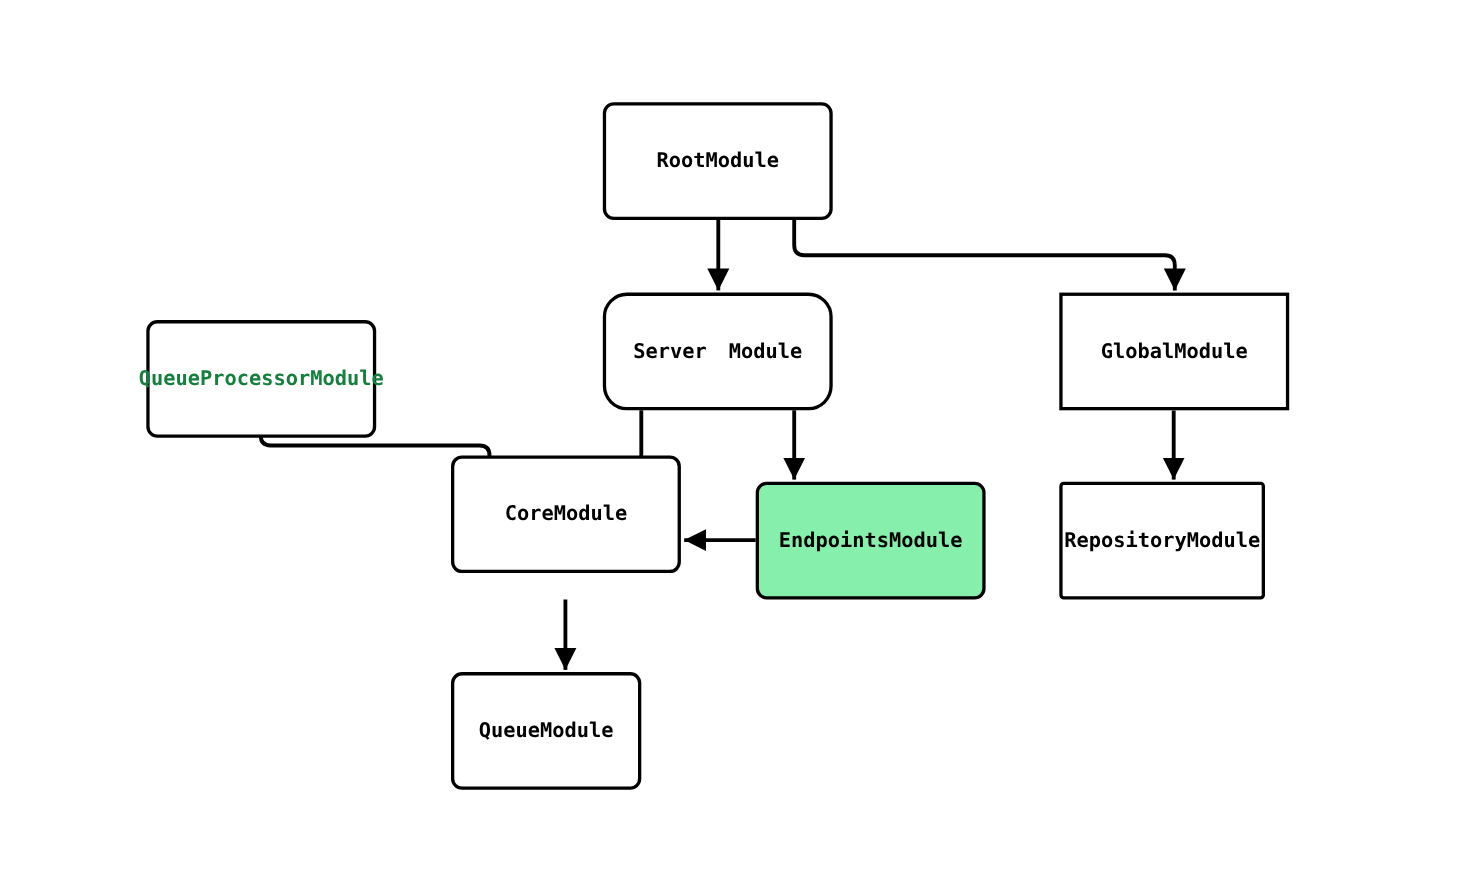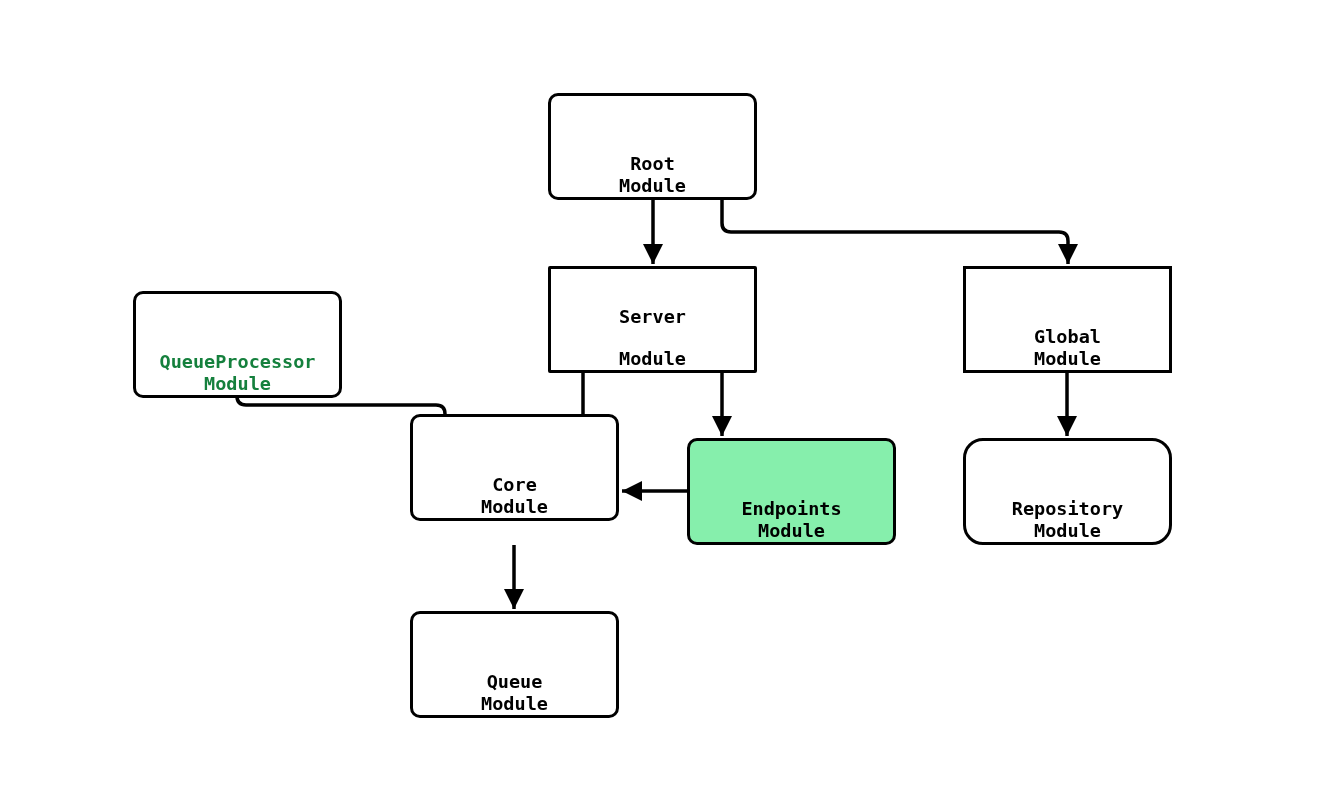--- a/index.html
+++ b/index.html
@@ -19,23 +19,22 @@
     position: absolute;
     left: 0;
     top: 0;
     width: 100%;
     height: 100%;
   }
   .node {
     position: absolute;
     box-sizing: border-box;
     display: flex;
-    flex-direction: column;
     align-items: center;
-    justify-content: flex-end;
+    justify-content: center;
     text-align: center;
     font-weight: bold;
     font-size: 18.5px;
     line-height: 22px;
   }
   .node .label-line {
     display: block;
     white-space: nowrap;
   }
 </style>
@@ -62,38 +61,38 @@
   </svg>
   <div id="nodes-layer">
       <div class="node" style="left: 548px; top: 93px; width: 209px; height: 107px; border: 3px solid rgb(0, 0, 0); border-radius: 10px; background: rgb(255, 255, 255); color: rgb(0, 0, 0);">
         <span class="label-line">Root</span>
         <span class="label-line">Module</span>
       </div>
       <div class="node" style="left: 133px; top: 266px; width: 209px; height: 107px; border: 3px solid rgb(0, 0, 0); border-radius: 10px; background: rgb(255, 255, 255); color: #15803d; margin-top: 25px;">
         <span class="label-line">QueueProcessor</span>
         <span class="label-line">Module</span>
       </div>
-      <div class="node" style="left: 548px; top: 266px; width: 209px; height: 107px; border: 3px solid rgb(0, 0, 0); border-radius: 2px; background: rgb(255, 255, 255); color: rgb(0, 0, 0); gap: 20px;">
+      <div class="node" style="left: 548px; top: 266px; width: 209px; height: 107px; border: 3px solid rgb(0, 0, 0); border-radius: 22px; background: rgb(255, 255, 255); color: rgb(0, 0, 0); gap: 20px;">
         <span class="label-line">Server</span>
         <span class="label-line">Module</span>
       </div>
       <div class="node" style="left: 963px; top: 266px; width: 209px; height: 107px; border: 3px solid rgb(0, 0, 0); border-radius: 0; background: rgb(255, 255, 255); color: rgb(0, 0, 0);">
         <span class="label-line">Global</span>
         <span class="label-line">Module</span>
       </div>
       <div class="node" style="left: 410px; top: 414px; width: 209px; height: 107px; border: 3px solid rgb(0, 0, 0); border-radius: 10px; background: rgb(255, 255, 255); color: rgb(0, 0, 0);">
         <span class="label-line">Core</span>
         <span class="label-line">Module</span>
       </div>
       <div class="node" style="left: 687px; top: 438px; width: 209px; height: 107px; border: 3px solid rgb(0, 0, 0); border-radius: 10px; background: #86efac; color: rgb(0, 0, 0);">
         <span class="label-line">Endpoints</span>
         <span class="label-line">Module</span>
       </div>
-      <div class="node" style="left: 963px; top: 438px; width: 209px; height: 107px; border: 3px solid rgb(0, 0, 0); border-radius: 20px; background: rgb(255, 255, 255); color: rgb(0, 0, 0);">
+      <div class="node" style="left: 963px; top: 438px; width: 187px; height: 107px; border: 3px solid rgb(0, 0, 0); border-radius: 4px; background: rgb(255, 255, 255); color: rgb(0, 0, 0);">
         <span class="label-line">Repository</span>
         <span class="label-line">Module</span>
       </div>
-      <div class="node" style="left: 410px; top: 611px; width: 209px; height: 107px; border: 3px solid rgb(0, 0, 0); border-radius: 10px; background: rgb(255, 255, 255); color: rgb(0, 0, 0);">
+      <div class="node" style="left: 410px; top: 611px; width: 173px; height: 107px; border: 3px solid rgb(0, 0, 0); border-radius: 10px; background: rgb(255, 255, 255); color: rgb(0, 0, 0);">
         <span class="label-line">Queue</span>
         <span class="label-line">Module</span>
       </div>
     </div>
 </div>
 
 </body></html>

